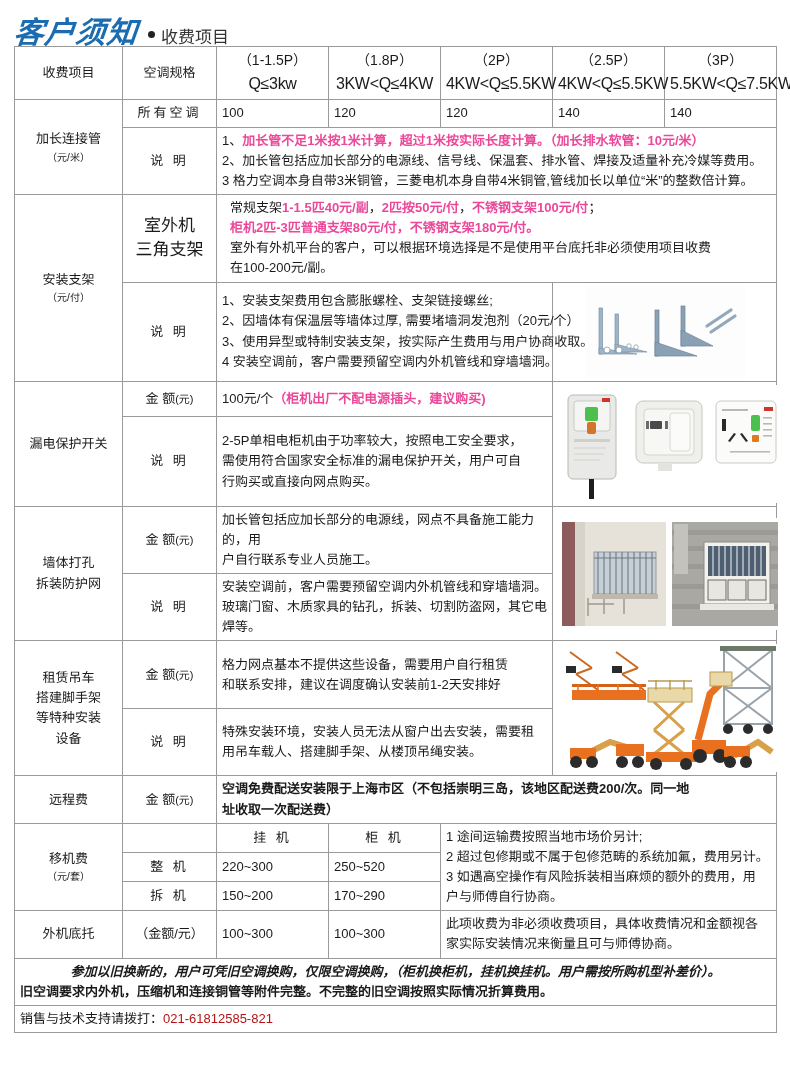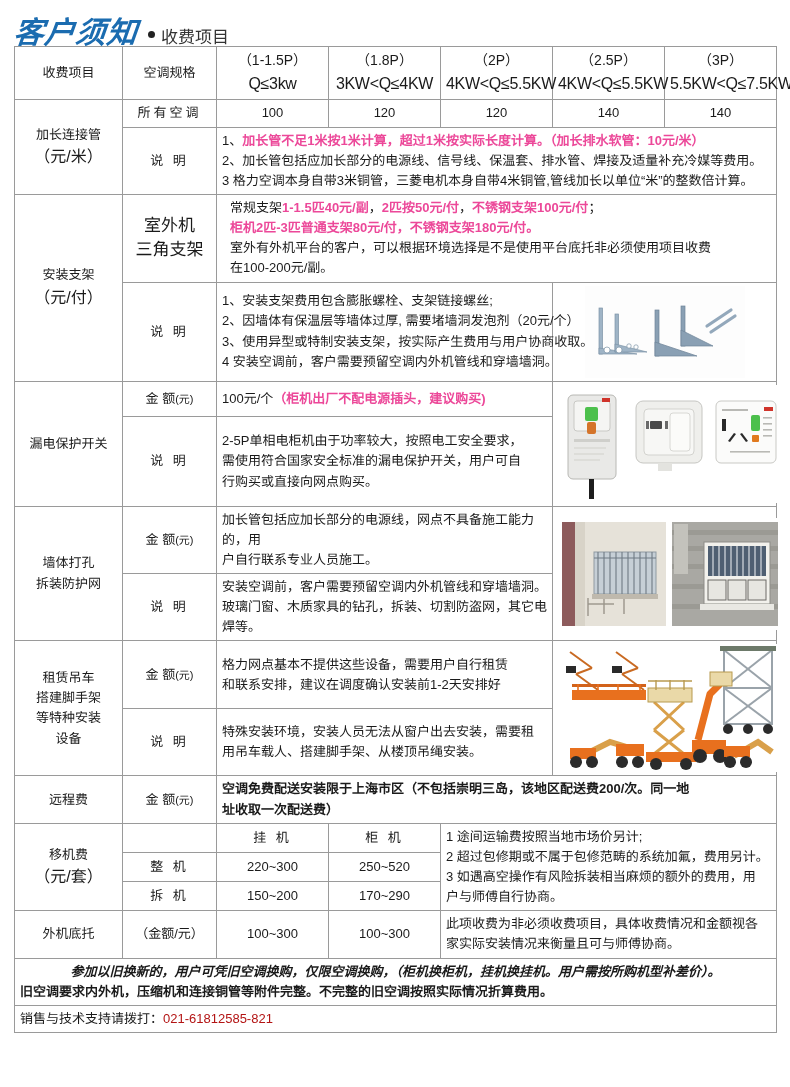--- a/index.html
+++ b/index.html
@@ -83,33 +83,33 @@
   }
   .hd-cell .l1 { font-size: 14px; display: block; }
   .hd-cell .l2 { font-size: 16px; display: block; letter-spacing: -0.3px; }
   .hd-big { font-size: 16px; }
 
   .rowlabel {
     text-align: center;
     font-size: 15px;
     line-height: 1.5;
   }
-  .rowlabel small { font-size: 16px; display: block; }
+  .rowlabel small { font-size: 10px; display: block; }
 
   .subhd {
     text-align: center;
     font-size: 15px;
     letter-spacing: 3px;
   }
   .subhd.amount {
     letter-spacing: 0;
   }
   .subhd .unit { font-size: 11px; letter-spacing: 0; }
 
-  .num { text-align: center; font-size: 16px; }
+  .num { font-size: 16px; }
 
   .note-list {
     padding: 6px 8px;
     font-size: 12.5px;
     line-height: 1.95;
   }
   .note-list div { white-space: nowrap; }
   .red { color: #ec4899; font-weight: bold; }
 
   .bracket-text {

